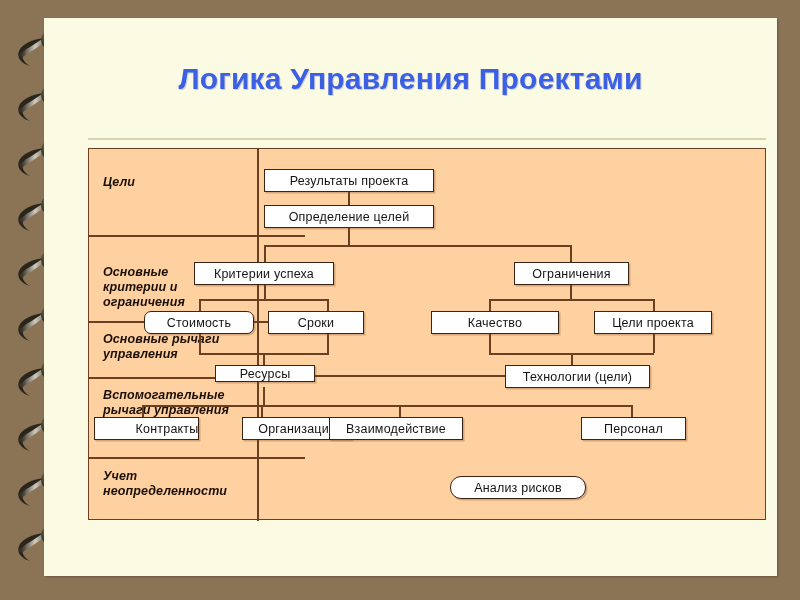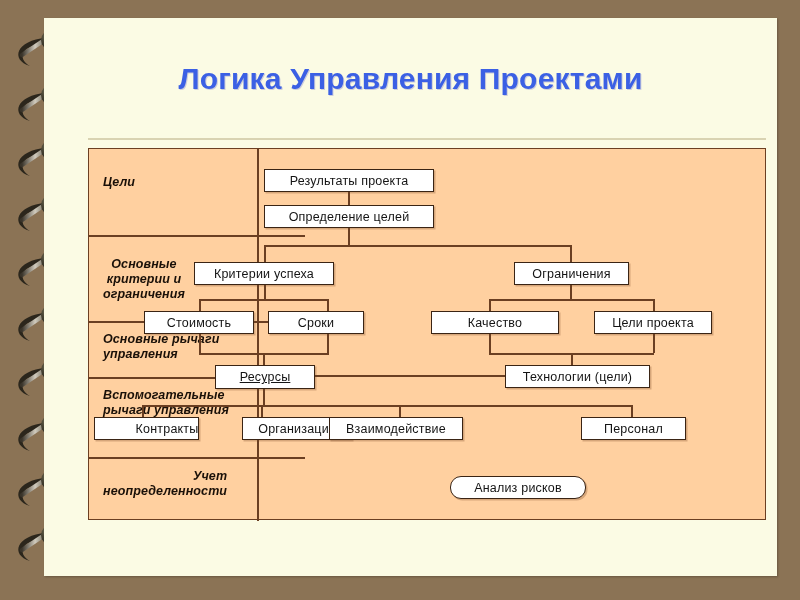--- a/index.html
+++ b/index.html
@@ -184,28 +184,28 @@
 <div id="matrix">
 
   <div id="col-divider"></div>
 
   <div class="row-rule" style="top:86px;"></div>
   <div class="row-rule" style="top:172px;"></div>
   <div class="row-rule" style="top:228px;"></div>
   <div class="row-rule" style="top:308px;"></div>
 
   <div class="row-label" style="top:26px;">Цели</div>
-  <div class="row-label" style="top:108px;text-align:center;">Основные
+  <div class="row-label" style="top:116px;">Основные
 критерии и
 ограничения</div>
   <div class="row-label" style="top:183px;">Основные рычаги
 управления</div>
   <div class="row-label" style="top:239px;">Вспомогательные
 рычаги управления</div>
-  <div class="row-label" style="top:320px;text-align:right;">Учет
+  <div class="row-label" style="top:320px;">Учет
 неопределенности</div>
 
   <div id="diagram">
 
     <div class="conn" style="left:259px; top:42px; width:1.6px; height:14px;"></div>
 
     <div class="conn" style="left:259px; top:78px; width:1.6px; height:18px;"></div>
 
     <div class="conn" style="left:175px; top:96px; width:307px; height:1.6px;"></div>
     <div class="conn" style="left:175px; top:96px; width:1.6px; height:17px;"></div>
@@ -240,26 +240,26 @@
     <div class="conn" style="left:172px; top:256px; width:1.6px; height:12px;"></div>
     <div class="conn" style="left:310px; top:256px; width:1.6px; height:12px;"></div>
     <div class="conn" style="left:542px; top:256px; width:1.6px; height:12px;"></div>
 
     <div class="node" style="left:175px; top:20px; width:170px; height:23px;">Результаты проекта</div>
     <div class="node" style="left:175px; top:56px; width:170px; height:23px;">Определение целей</div>
 
     <div class="node" style="left:105px; top:113px; width:140px; height:23px;">Критерии успеха</div>
     <div class="node" style="left:425px; top:113px; width:115px; height:23px;">Ограничения</div>
 
-    <div class="node" style="left:55px; top:162px; width:110px; height:23px;">Стоимость</div>
+    <div class="node" style="left:55px; top:162px; width:110px; height:23px;border-radius:7px;">Стоимость</div>
     <div class="node" style="left:179px; top:162px; width:96px; height:23px;">Сроки</div>
     <div class="node" style="left:342px; top:162px; width:128px; height:23px;">Качество</div>
     <div class="node" style="left:505px; top:162px; width:118px; height:23px;">Цели проекта</div>
 
-    <div class="node" style="left:126px; top:216px; width:100px; height:24px;text-decoration:underline;">Ресурсы</div>
+    <div class="node" style="left:126px; top:216px; width:100px; height:17px;">Ресурсы</div>
     <div class="node" style="left:416px; top:216px; width:145px; height:23px;">Технологии (цели)</div>
 
     <div class="node" style="left:5px; top:268px; width:105px; height:23px;padding-left:41px;">Контракты</div>
     <div class="node" style="left:122px; top:268px; width:110px; height:23px;margin-left:31px;">Организация</div>
     <div class="node" style="left:240px; top:268px; width:134px; height:23px;">Взаимодействие</div>
     <div class="node" style="left:492px; top:268px; width:105px; height:23px;">Персонал</div>
 
     <div class="node" style="left:361px; top:327px; width:136px; height:23px;border-radius:11px;">Анализ рисков</div>
   </div>
 </div>

